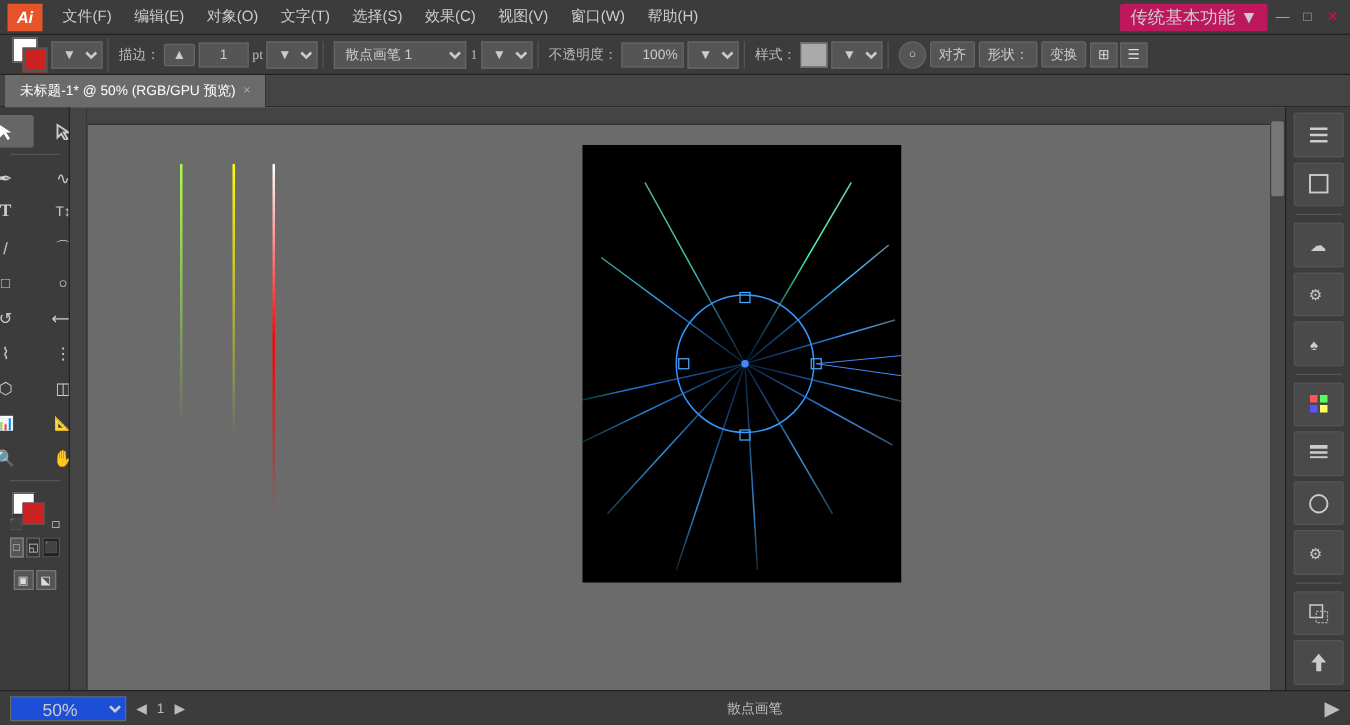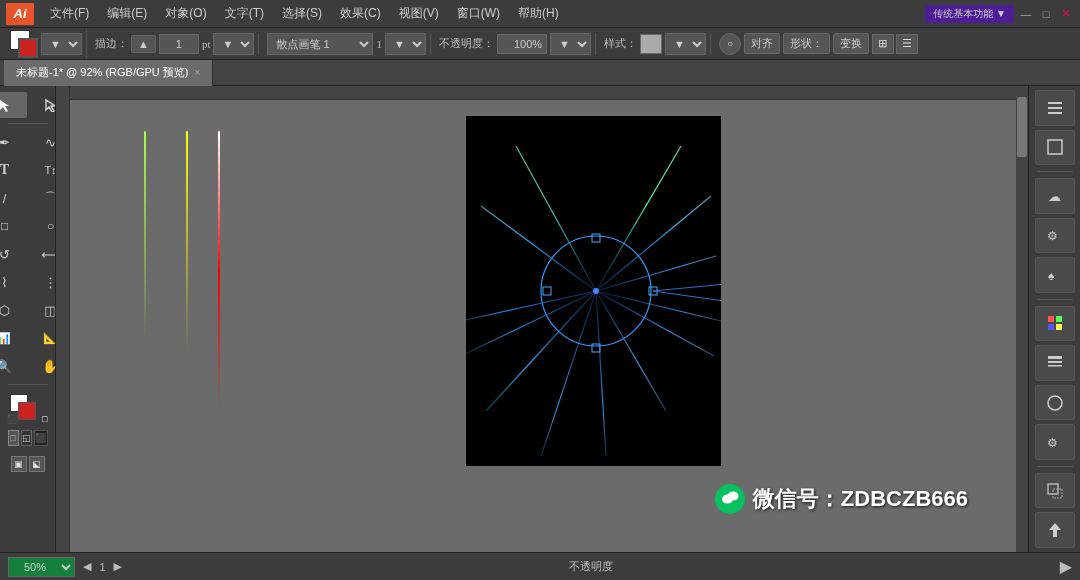--- a/index.html
+++ b/index.html
@@ -14,21 +14,21 @@
       background: #e8542a; color: white; font-weight: bold; font-size: 13px;
       width: 28px; height: 22px; display: flex; align-items: center; justify-content: center;
       margin-right: 6px; font-style: italic;
     }
     #menu-bar .menu-item {
       padding: 2px 8px; color: #ccc; cursor: pointer; font-size: 12px;
     }
     #menu-bar .spacer { flex: 1; }
     #menu-bar .right-items { display: flex; align-items: center; gap: 4px; }
     #menu-bar .func-btn {
-      background: #4c1d95; color: #ccc; padding: 2px 8px; font-size: 10px; cursor: pointer; border-radius: 2px;
+      background: #be185d; color: #ccc; padding: 2px 8px; font-size: 14px; cursor: pointer; border-radius: 2px;
     }
     #menu-bar .search-box {
       background: #555; border: 1px solid #777; color: #ccc; padding: 2px 6px;
       font-size: 11px; width: 130px; height: 20px;
     }
     #menu-bar .win-btn {
       width: 16px; height: 16px; display: flex; align-items: center; justify-content: center;
       color: #aaa; cursor: pointer; font-size: 11px;
     }
     #menu-bar .win-close { color: #e05; }
@@ -114,22 +114,22 @@
     }
     .panel-divider { width: 36px; height: 1px; background: #555; margin: 2px 0; }
 
     
     #status-bar {
       width: 100%; height: 28px; background: #3c3c3c; display: flex; align-items: center;
       border-top: 1px solid #222; padding: 0 8px; gap: 8px; position: absolute; bottom: 0;
     }
     .status-item { color: #bbb; font-size: 11px; display: flex; align-items: center; gap: 2px; }
     .status-select {
-      background: #15803d; border: 1px solid #666; color: #ccc; padding: 1px 11px;
-      font-size: 11px; height: 20px;
+      background: #1d4ed8; border: 1px solid #666; color: #ccc; padding: 1px 21px;
+      font-size: 14px; height: 20px;
     }
     .status-spacer { flex: 1; }
 
     
     #watermark {
       position: absolute; bottom: 38px; right: 60px;
       color: white; font-size: 22px; font-weight: bold;
       text-shadow: 1px 1px 3px rgba(0,0,0,0.8);
       display: flex; align-items: center; gap: 8px;
     }
@@ -217,21 +217,21 @@
     <button class="tb-btn">变换</button>
     <div style="display:flex;gap:2px;">
       <div style="width:22px;height:20px;background:#555;border:1px solid #666;display:flex;align-items:center;justify-content:center;font-size:11px;cursor:pointer;">⊞</div>
       <div style="width:22px;height:20px;background:#555;border:1px solid #666;display:flex;align-items:center;justify-content:center;font-size:11px;cursor:pointer;">☰</div>
     </div>
   </div>
 </div>
 
 <div id="tab-bar">
   <div class="tab active">
-    <span>未标题-1* @ 92% (RGB/GPU 预览)</span>
+    <span>未标题-1* @ 50% (RGB/GPU 预览)</span>
     <span class="tab-close">×</span>
   </div>
 </div>
 
 <div id="main-area">
 
   <div id="left-tools">
     <div class="tool-pair">
       <div class="tool-btn active">
         <svg width="14" height="14" viewBox="0 0 14 14">
@@ -431,31 +431,20 @@
             <stop offset="1" stop-color="#66eebb" stop-opacity="0.8"></stop>
           </linearGradient>
         </defs>
       </svg>
     </div>
 
     <div id="canvas-scrollbar-v">
       <div id="canvas-scrollbar-thumb"></div>
     </div>
 
-    <div id="watermark">
-      <div class="wechat-icon">
-        <svg width="18" height="18" viewBox="0 0 18 18" fill="white">
-          <ellipse cx="6.5" cy="9" rx="5.5" ry="4.5"></ellipse>
-          <ellipse cx="12" cy="6" rx="5.5" ry="4.5" fill="white"></ellipse>
-        </svg>
-      </div>
-      <span>
-        <span>微信号：</span><span>ZDBCZB666</span>
-      </span>
-    </div>
 
   </div>
 
   <div id="right-panels">
     <div class="panel-icon" title="Layers">
       <svg width="20" height="20" viewBox="0 0 20 20" fill="#ccc">
           <rect x="3" y="4" width="14" height="2"></rect>
           <rect x="3" y="9" width="14" height="2"></rect>
           <rect x="3" y="14" width="14" height="2"></rect>
         </svg>
@@ -531,17 +520,17 @@
     <span>◀</span>
   </div>
   <div class="status-item">
     <span>1</span>
   </div>
   <div class="status-item">
     <span>▶</span>
   </div>
   <div class="status-spacer"></div>
   <div class="status-item">
-    <span>不透明度</span>
+    <span>散点画笔</span>
   </div>
   <div style="flex:1;"></div>
   <div class="status-item" style="font-size:16px;">▶</div>
 </div>
 
 </body></html>

